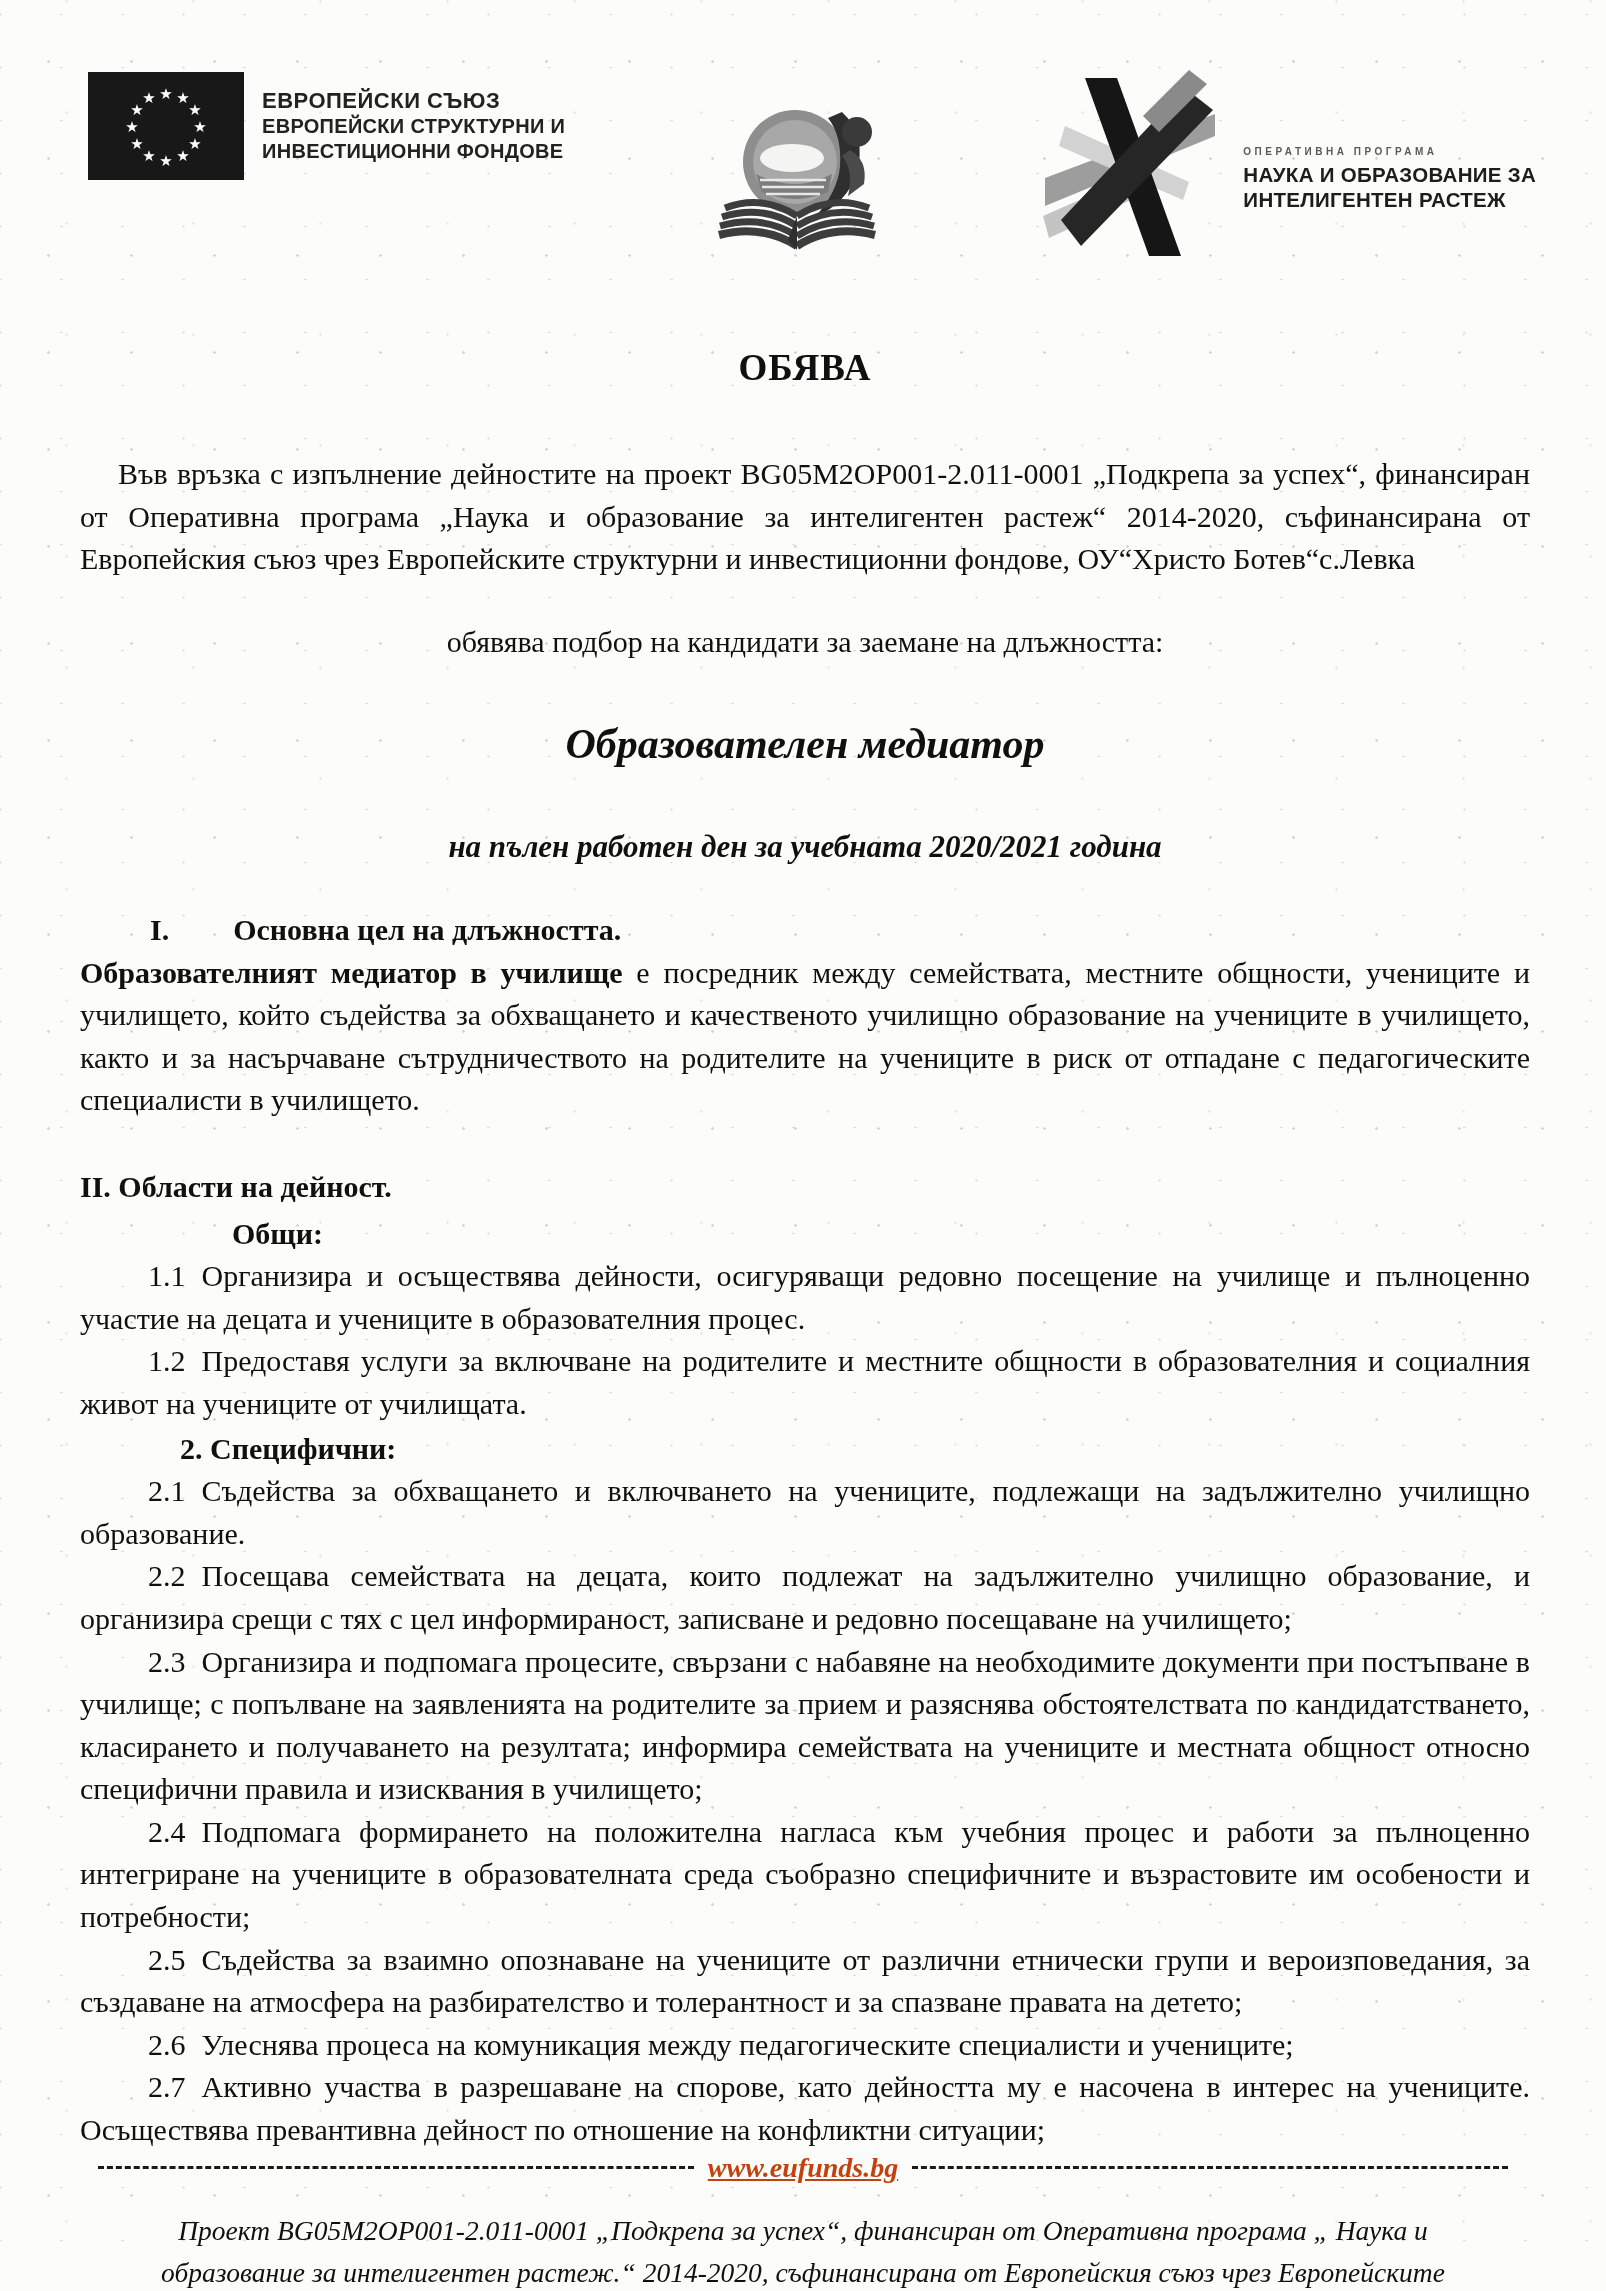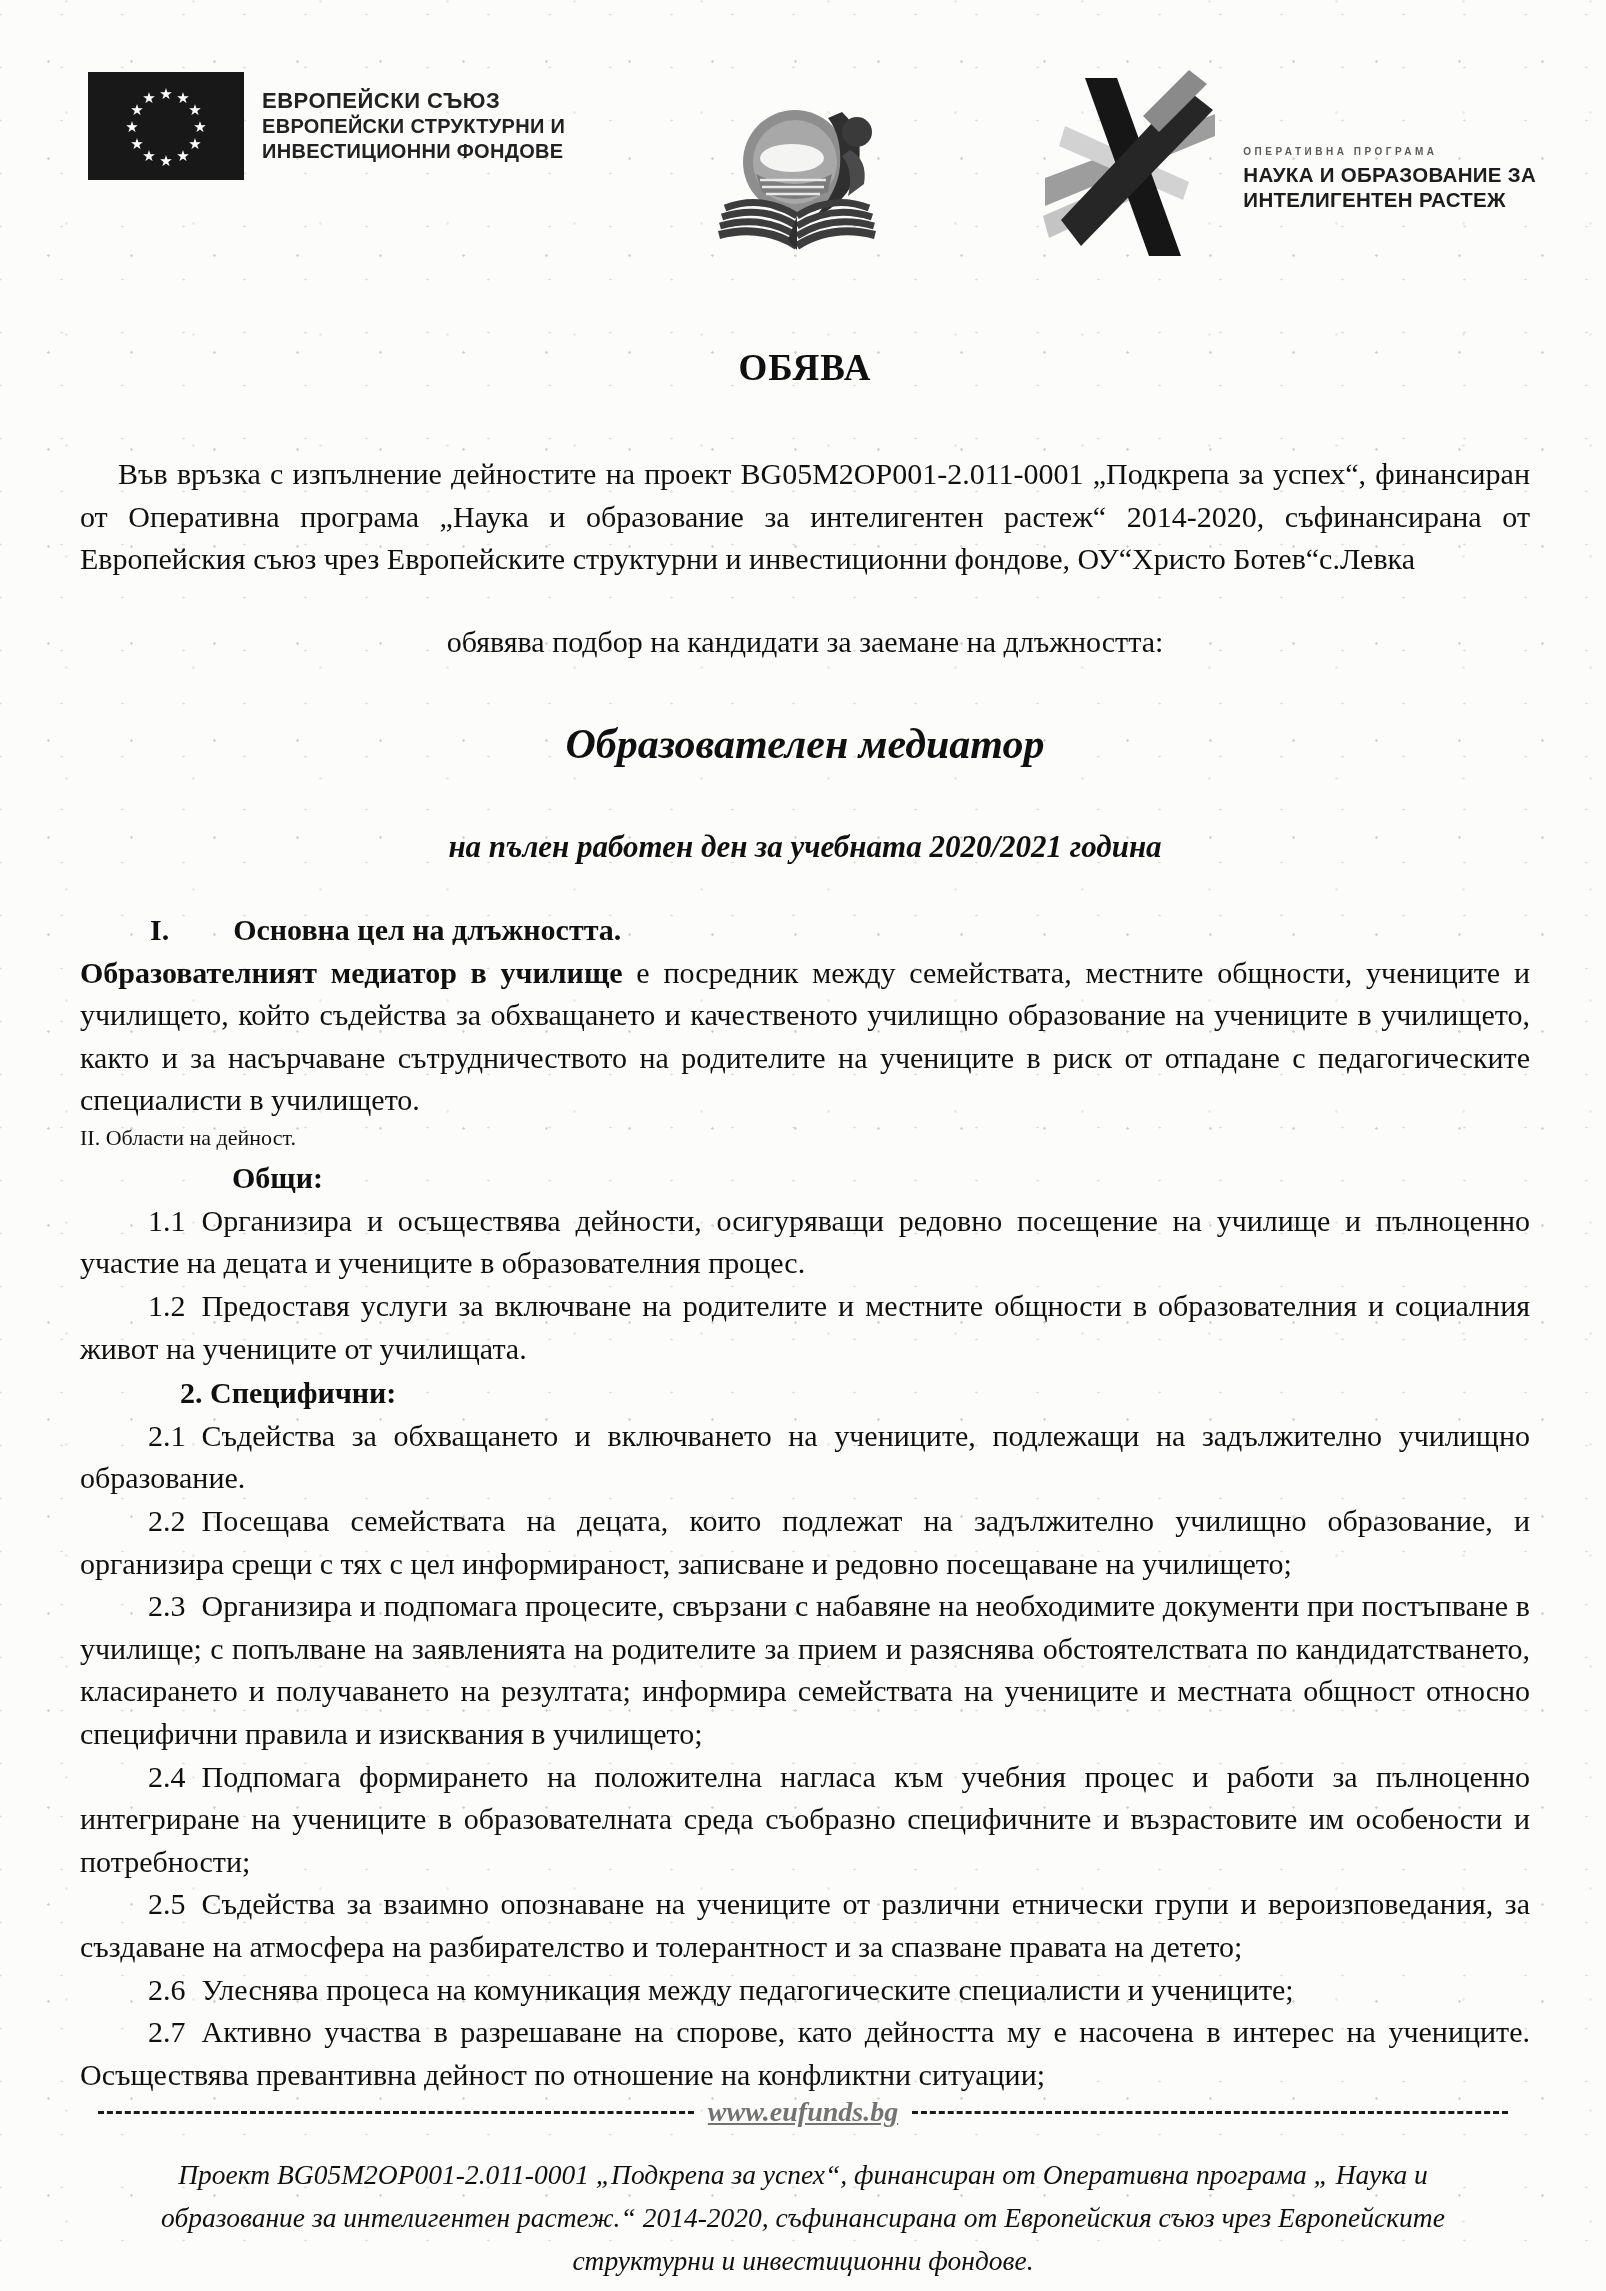--- a/index.html
+++ b/index.html
@@ -39,32 +39,32 @@
   main{padding:0 76px 0 80px;flex:1;}
   .title{font-size:37px;font-weight:bold;text-align:center;margin:86px 0 0 0;letter-spacing:1px;}
   p{margin:0;font-size:30px;line-height:1.42;}
   .intro{margin-top:64px;text-align:justify;text-indent:38px;}
   .announce{margin-top:40px;text-align:center;}
   .position{margin-top:52px;text-align:center;font-weight:bold;font-style:italic;font-size:42px;}
   .term{margin-top:50px;text-align:center;font-weight:bold;font-style:italic;font-size:31px;}
   .h-roman{margin-top:40px;font-weight:bold;padding-left:70px;}
   .h-roman .h-text{margin-left:64px;margin-top:28px;}
   .lead{text-align:justify;}
-  .h2{font-weight:normal;font-size:22px;}
+  .h2{margin-top:44px;font-weight:bold;font-size:30px;}
   .sub1{font-weight:bold;padding-left:152px;margin-top:4px;}
   .sub2{font-weight:bold;padding-left:100px;margin-top:2px;}
   .item{text-align:justify;text-indent:68px;}
   .item .inum{margin-right:16px;}
 
   
   footer{margin-top:auto;padding:0 28px 14px 28px;}
   .rule{display:flex;align-items:center;margin:0 70px;}
   .dash{flex:1;border-top:3px dashed #1a1a1a;height:0;}
   .site{font-style:italic;font-weight:bold;font-size:28px;text-decoration:underline;
-        color:#737373;margin:0 14px;white-space:nowrap;}
+        color:#c2410c;margin:0 14px;white-space:nowrap;}
   .note{margin:26px auto 0 auto;max-width:1340px;text-align:center;
         font-style:italic;font-size:27.5px;line-height:1.55;}
 </style>
 </head>
 <body>
 
 <div class="page">
 
   <header class="header">
     <div class="logo-eu">

